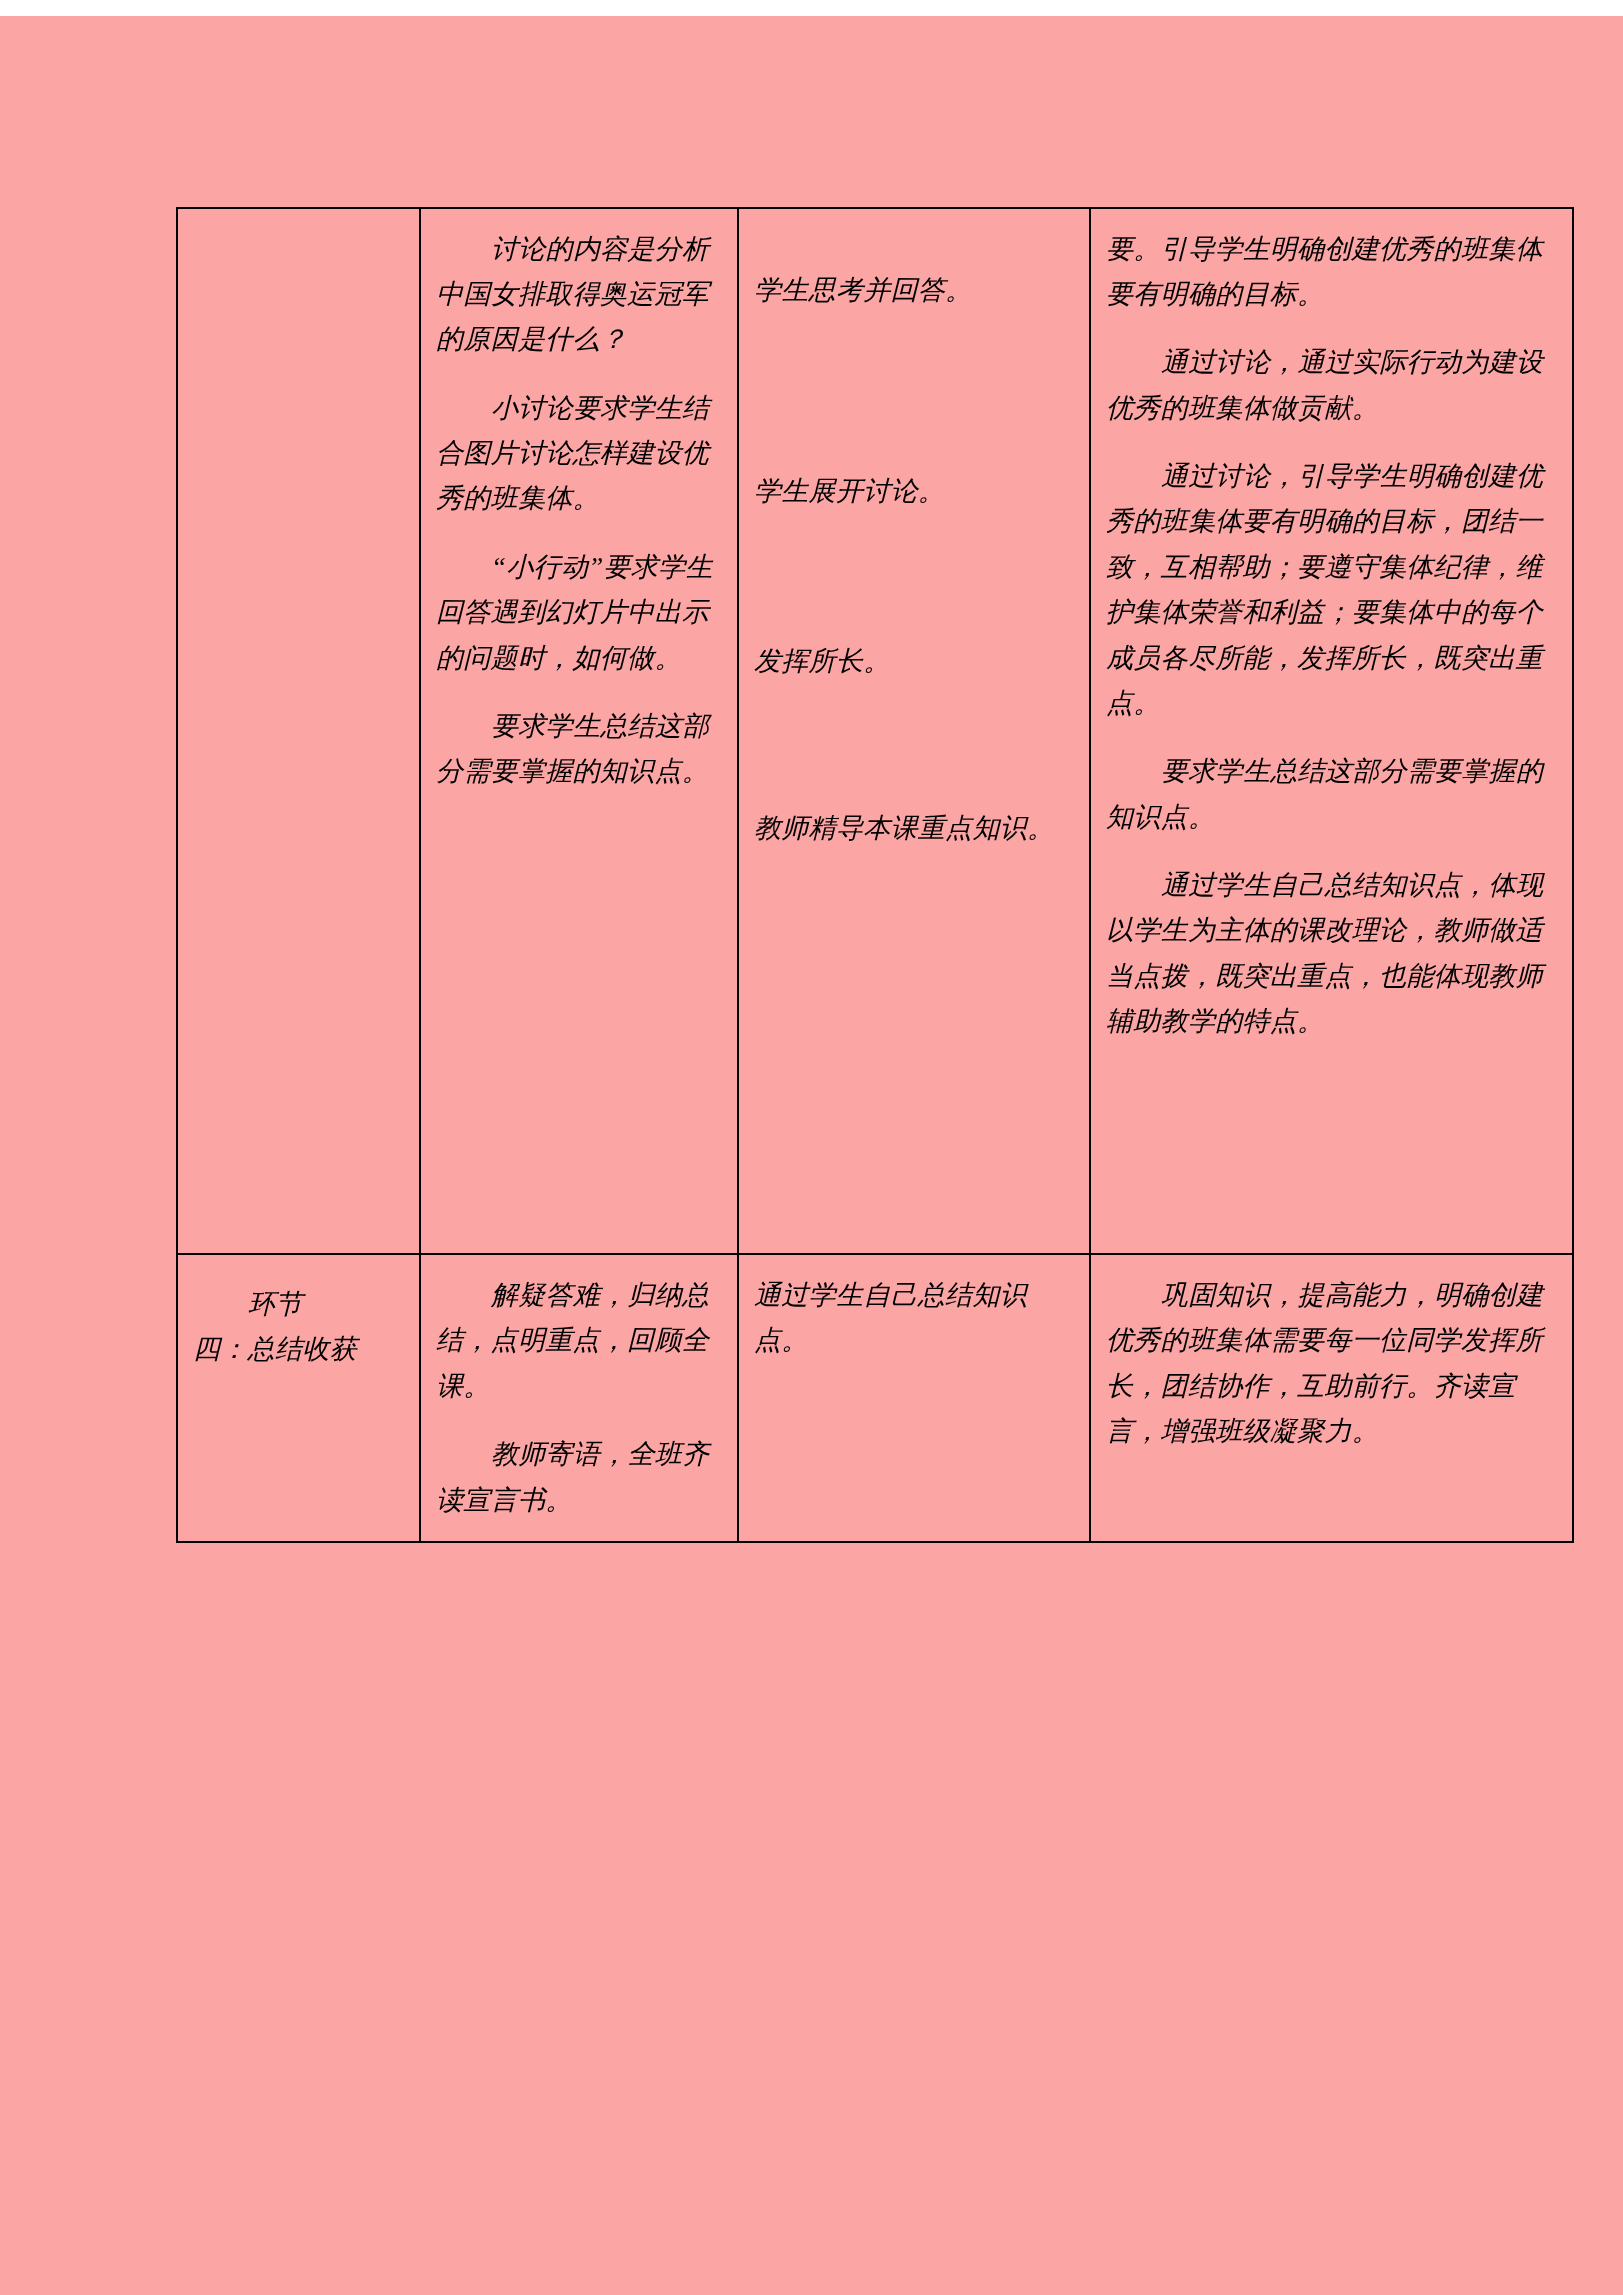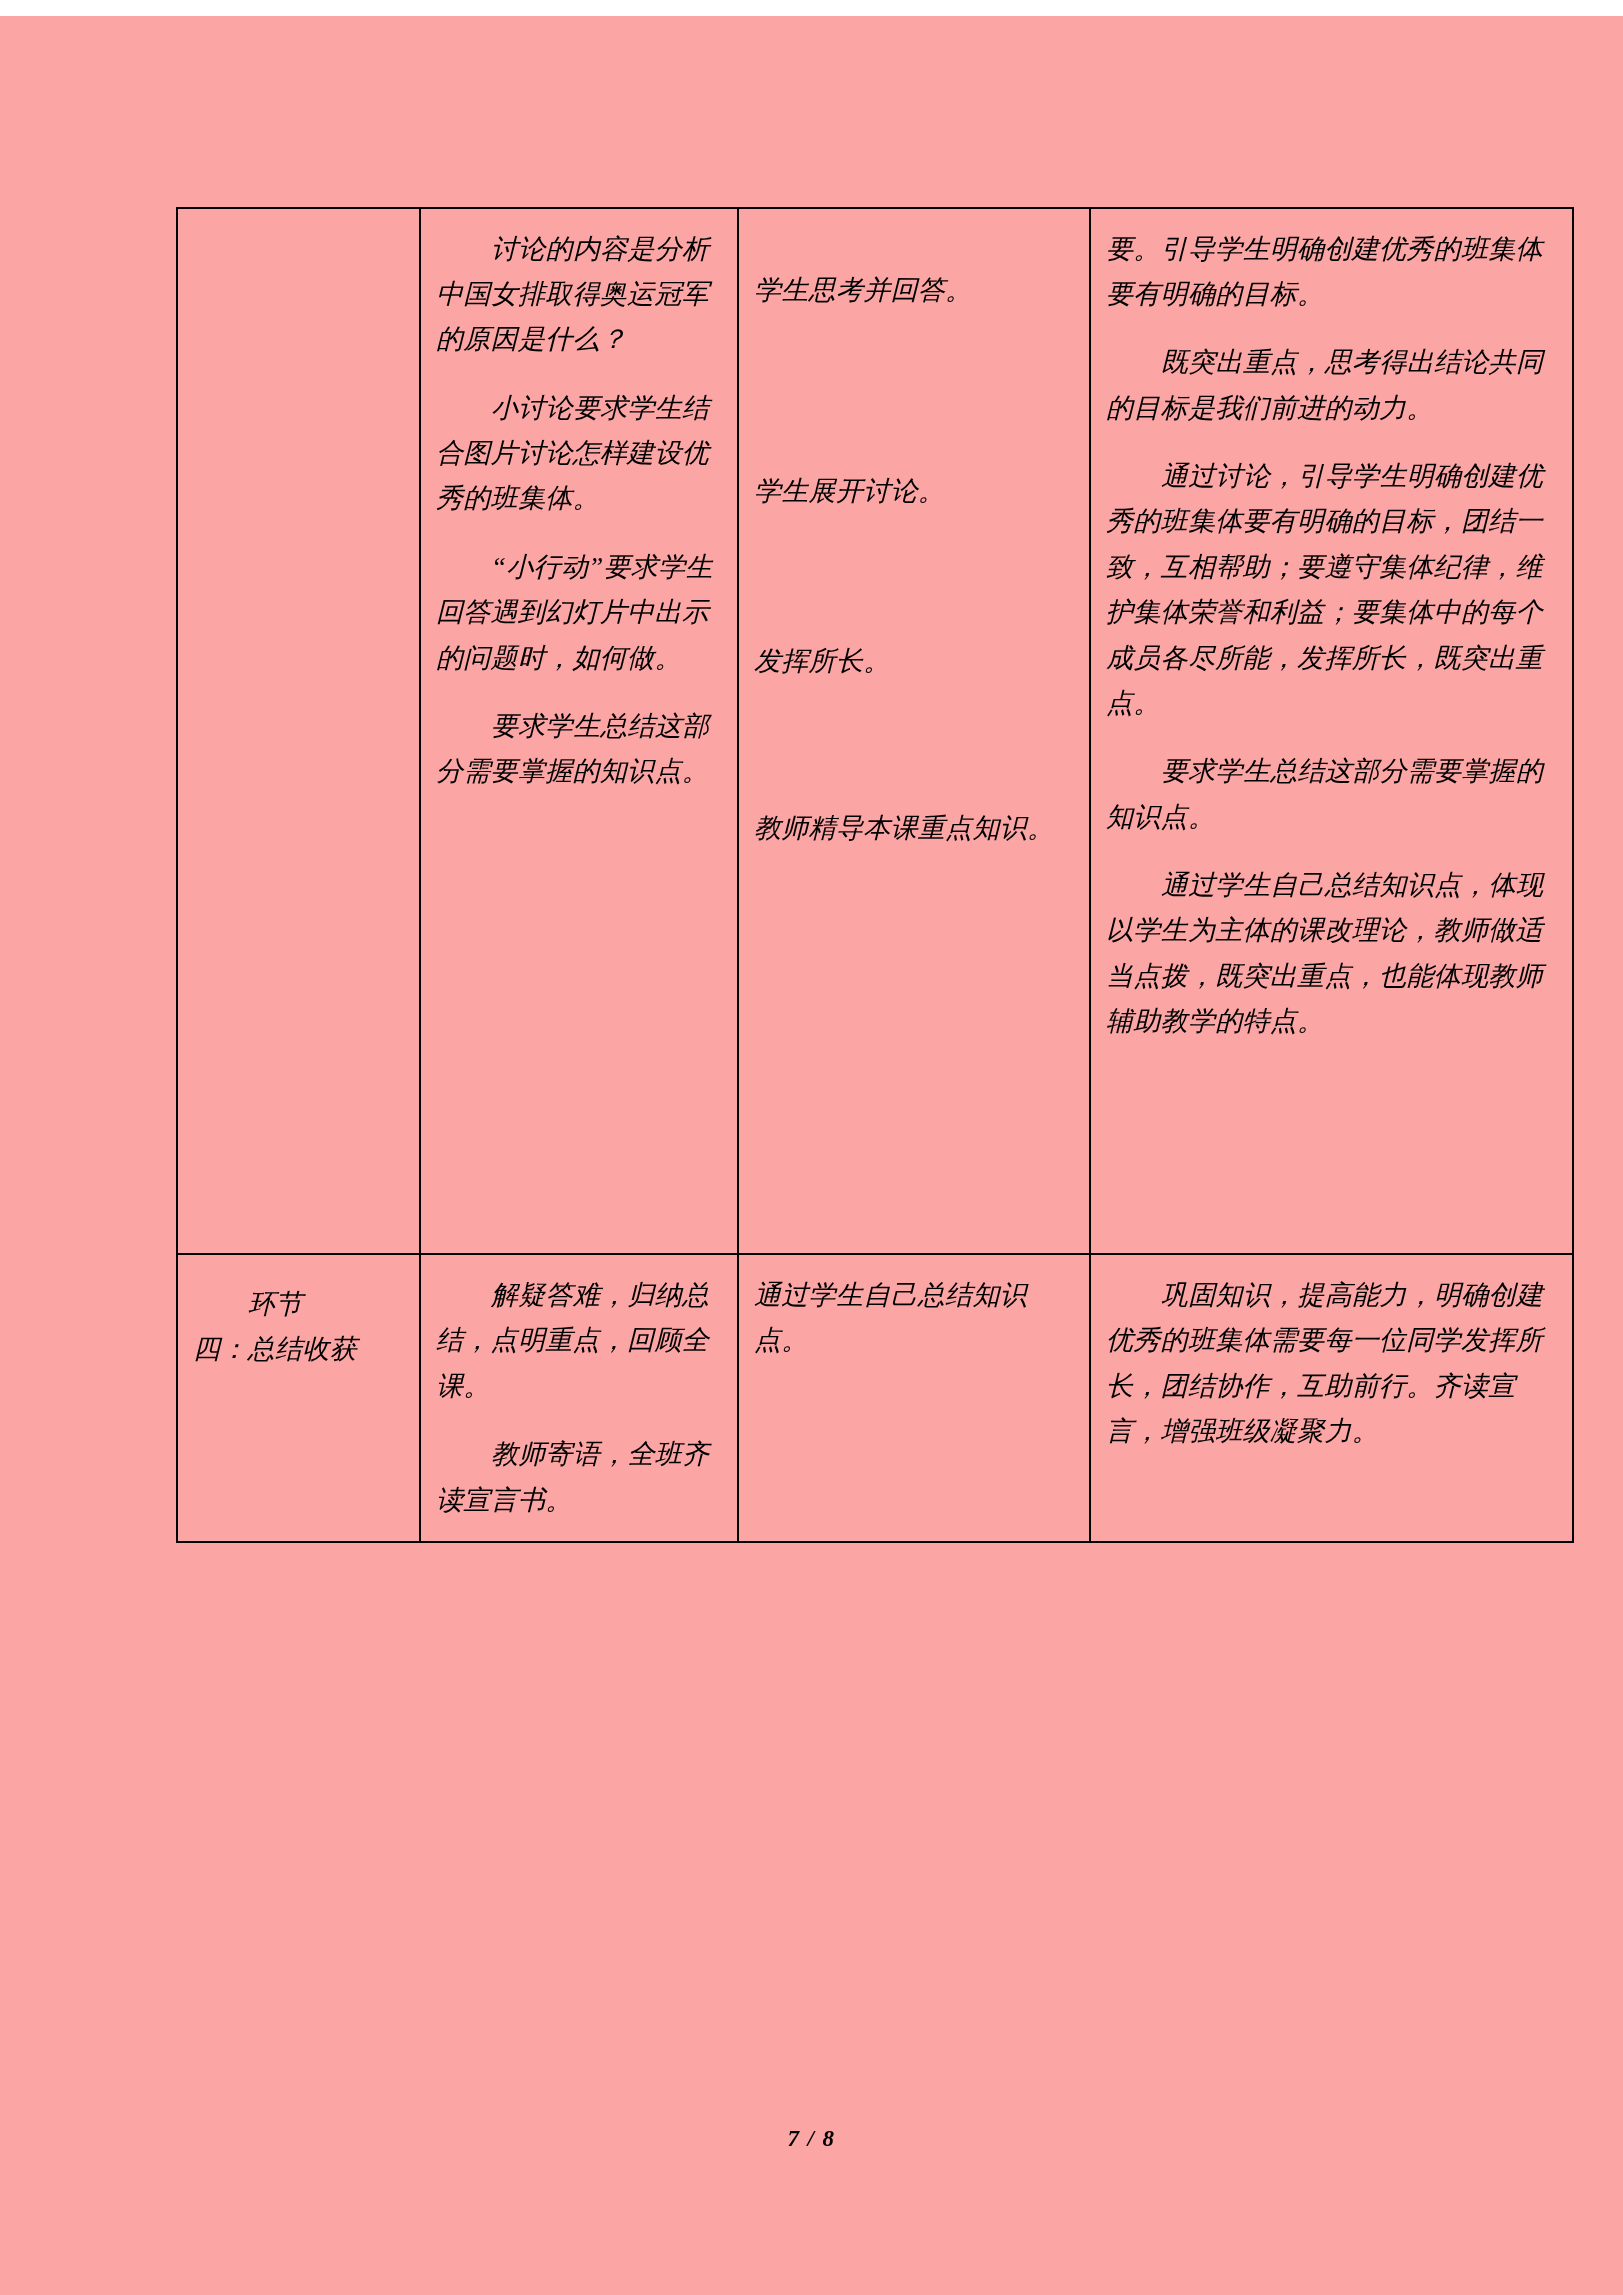--- a/index.html
+++ b/index.html
@@ -103,21 +103,21 @@
         <td class="col-3">
           <div class="col-3-inner">
             <p class="p pos-a">学生思考并回答。</p>
             <p class="p pos-b">学生展开讨论。</p>
             <p class="p pos-c">发挥所长。</p>
             <p class="p pos-d">教师精导本课重点知识。</p>
           </div>
         </td>
         <td class="col-4">
           <p class="p noindent">要。引导学生明确创建优秀的班集体要有明确的目标。</p>
-          <p class="p">既突出重点，思考得出结论共同的目标是我们前进的动力。</p>
+          <p class="p">通过讨论，通过实际行动为建设优秀的班集体做贡献。</p>
           <p class="p">通过讨论，引导学生明确创建优秀的班集体要有明确的目标，团结一致，互相帮助；要遵守集体纪律，维护集体荣誉和利益；要集体中的每个成员各尽所能，发挥所长，既突出重点。</p>
           <p class="p">要求学生总结这部分需要掌握的知识点。</p>
           <p class="p">通过学生自己总结知识点，体现以学生为主体的课改理论，教师做适当点拨，既突出重点，也能体现教师辅助教学的特点。</p>
         </td>
       </tr>
       <tr>
         <td class="col-1 cell-stage">
           <p class="stage-line-1">环节</p>
           <p>四：总结收获</p>
         </td>
@@ -128,16 +128,15 @@
         <td class="col-3">
           <p class="p noindent">通过学生自己总结知识点。</p>
         </td>
         <td class="col-4">
           <p class="p">巩固知识，提高能力，明确创建优秀的班集体需要每一位同学发挥所长，团结协作，互助前行。齐读宣言，增强班级凝聚力。</p>
         </td>
       </tr>
     </tbody>
   </table>
 
-  <div class="footer">7 / 8</div>
 
 </div>
 
 
 </body></html>

